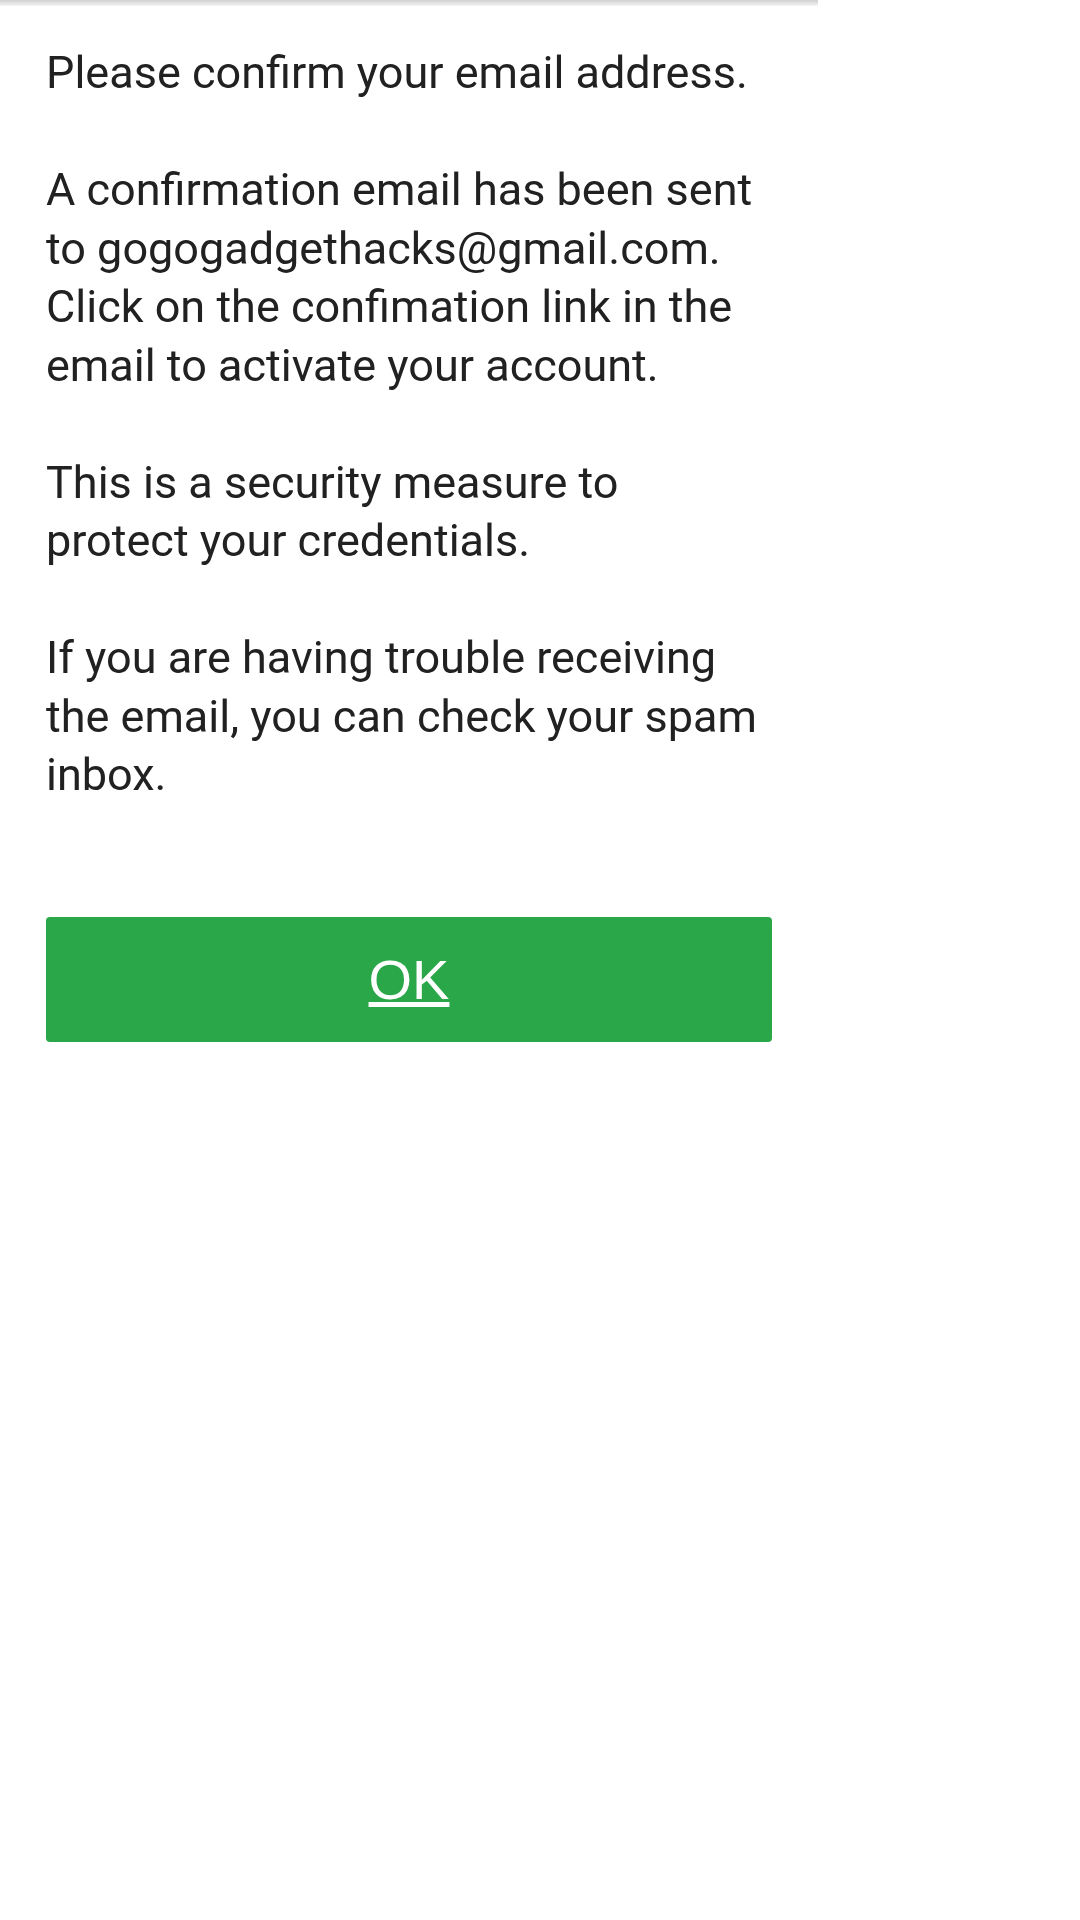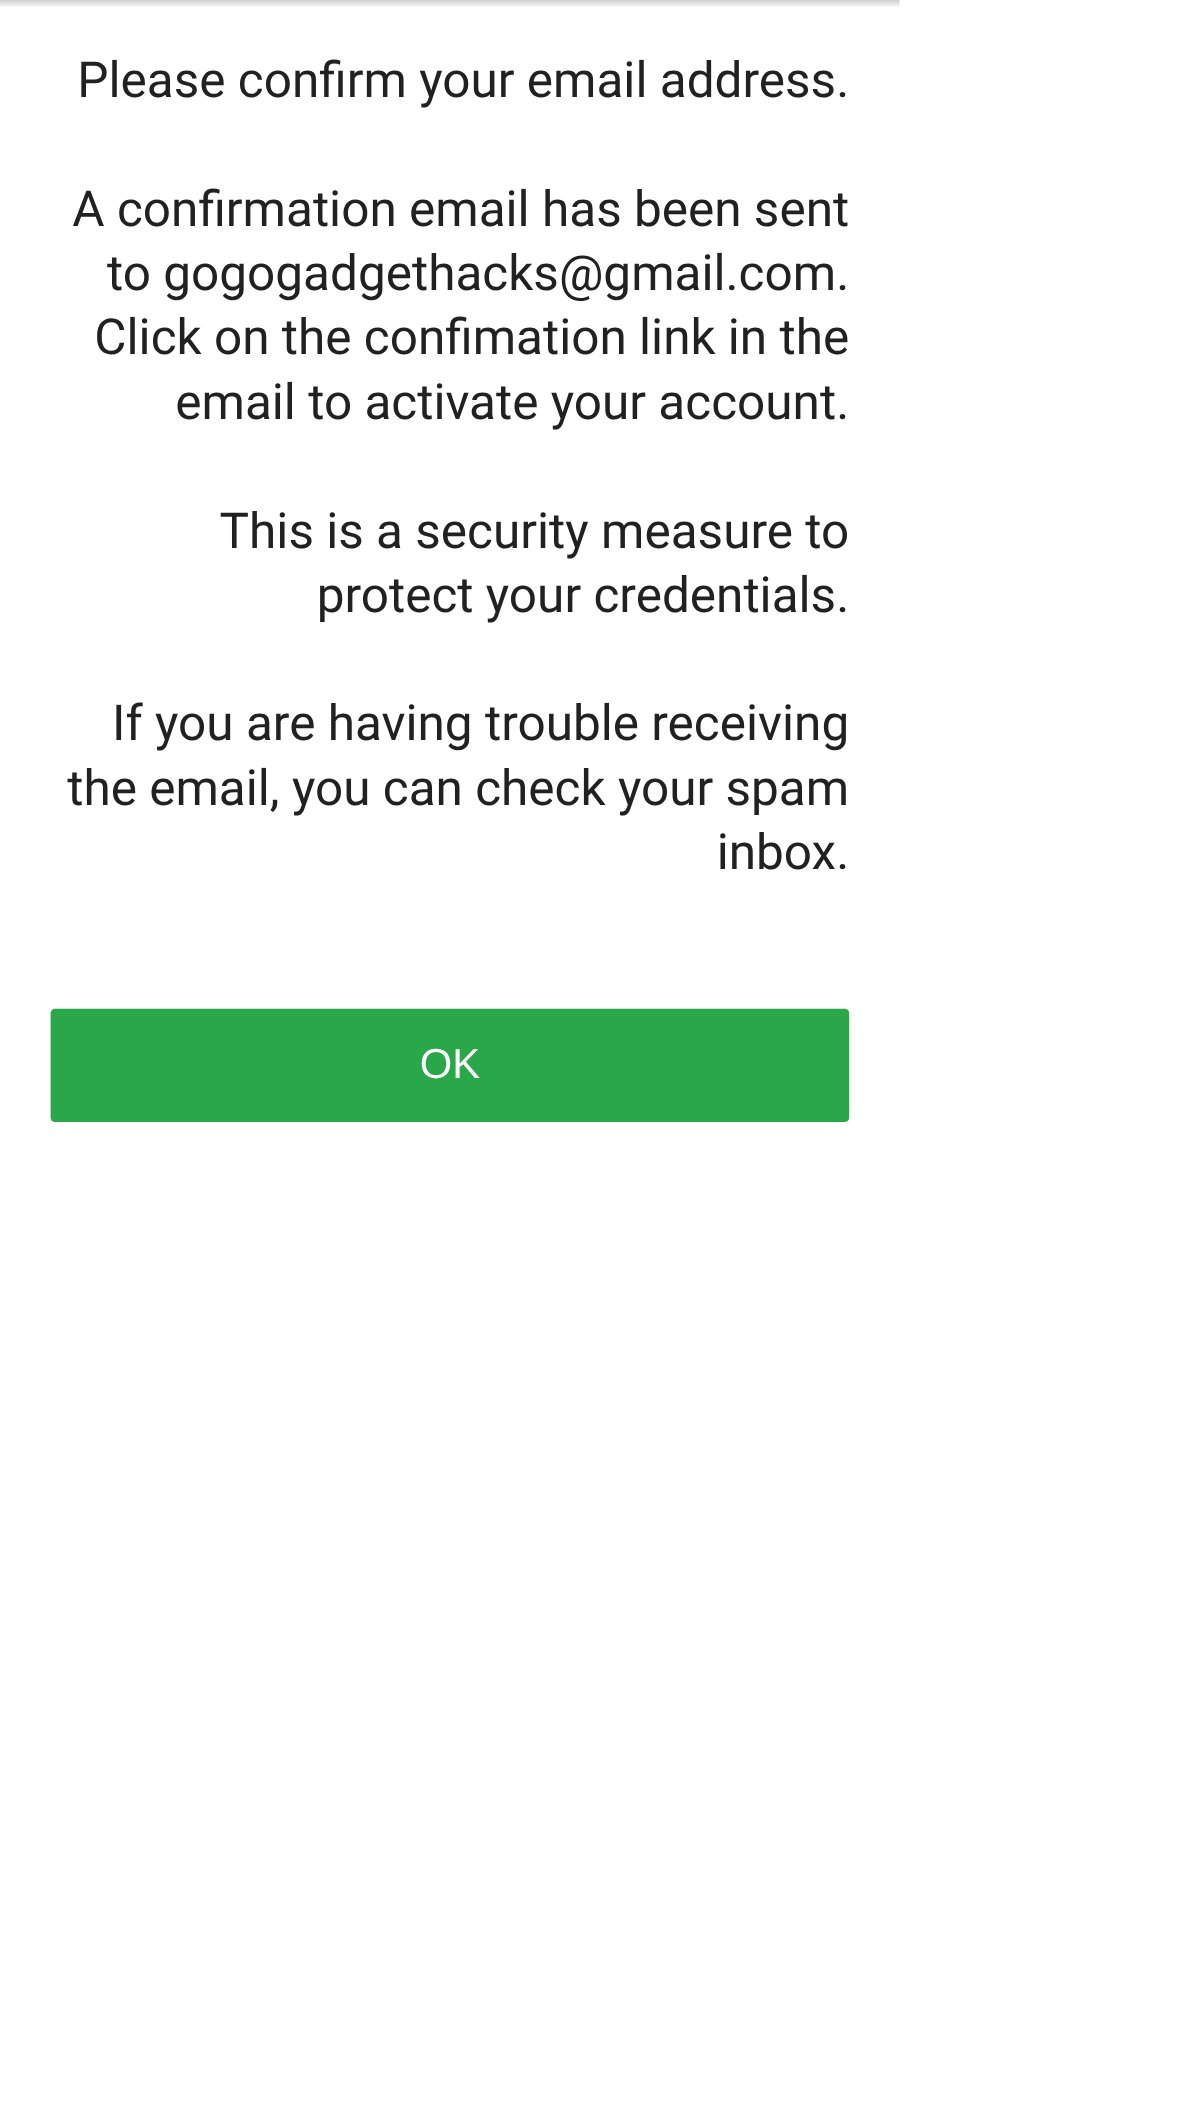--- a/index.html
+++ b/index.html
@@ -21,35 +21,35 @@
     }
     .content {
       padding: 38px 46px 0 46px;
     }
     .message-text {
       font-size: 45px;
       line-height: 1.3;
       color: #212121;
       font-weight: 400;
       white-space: pre-wrap;
-      text-align: right;
     }
     .ok-button {
       display: block;
       width: calc(100% - 92px);
       margin: 112px 46px 0 46px;
       background-color: #2aa748;
       color: #ffffff;
-      font-size: 38px;
+      font-size: 56px;
       font-weight: 400;
       border: none;
       border-radius: 4px;
       padding: 30px 0;
       text-align: center;
       cursor: pointer;
+      text-decoration: underline;
     }
   </style>
 </head>
 <body>
 
 <div class="top-edge"></div>
 
 <div class="content">
   <div class="message-text"><span>Please confirm your email address.</span>
 

